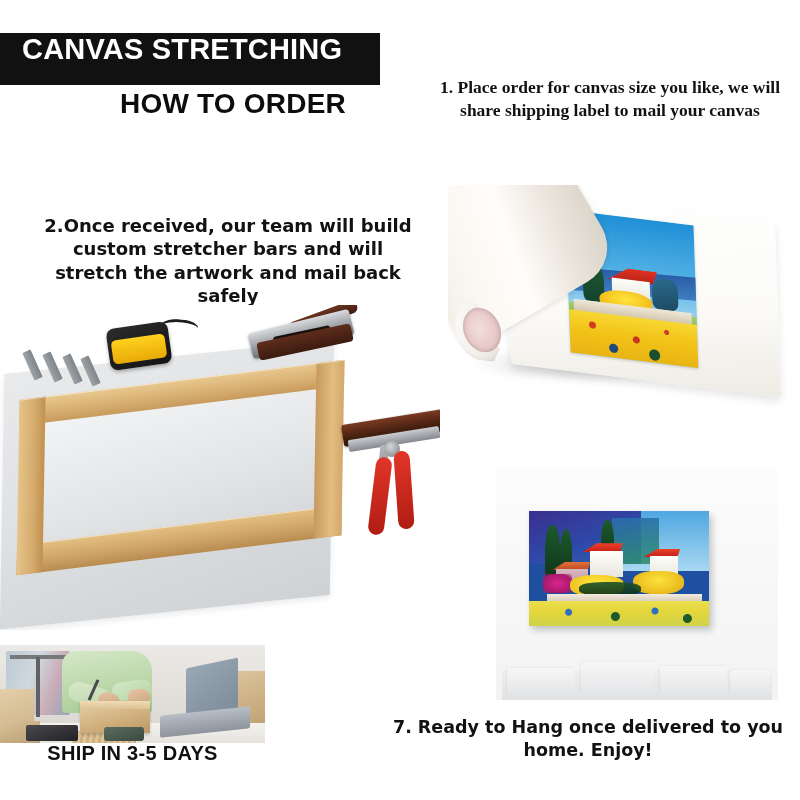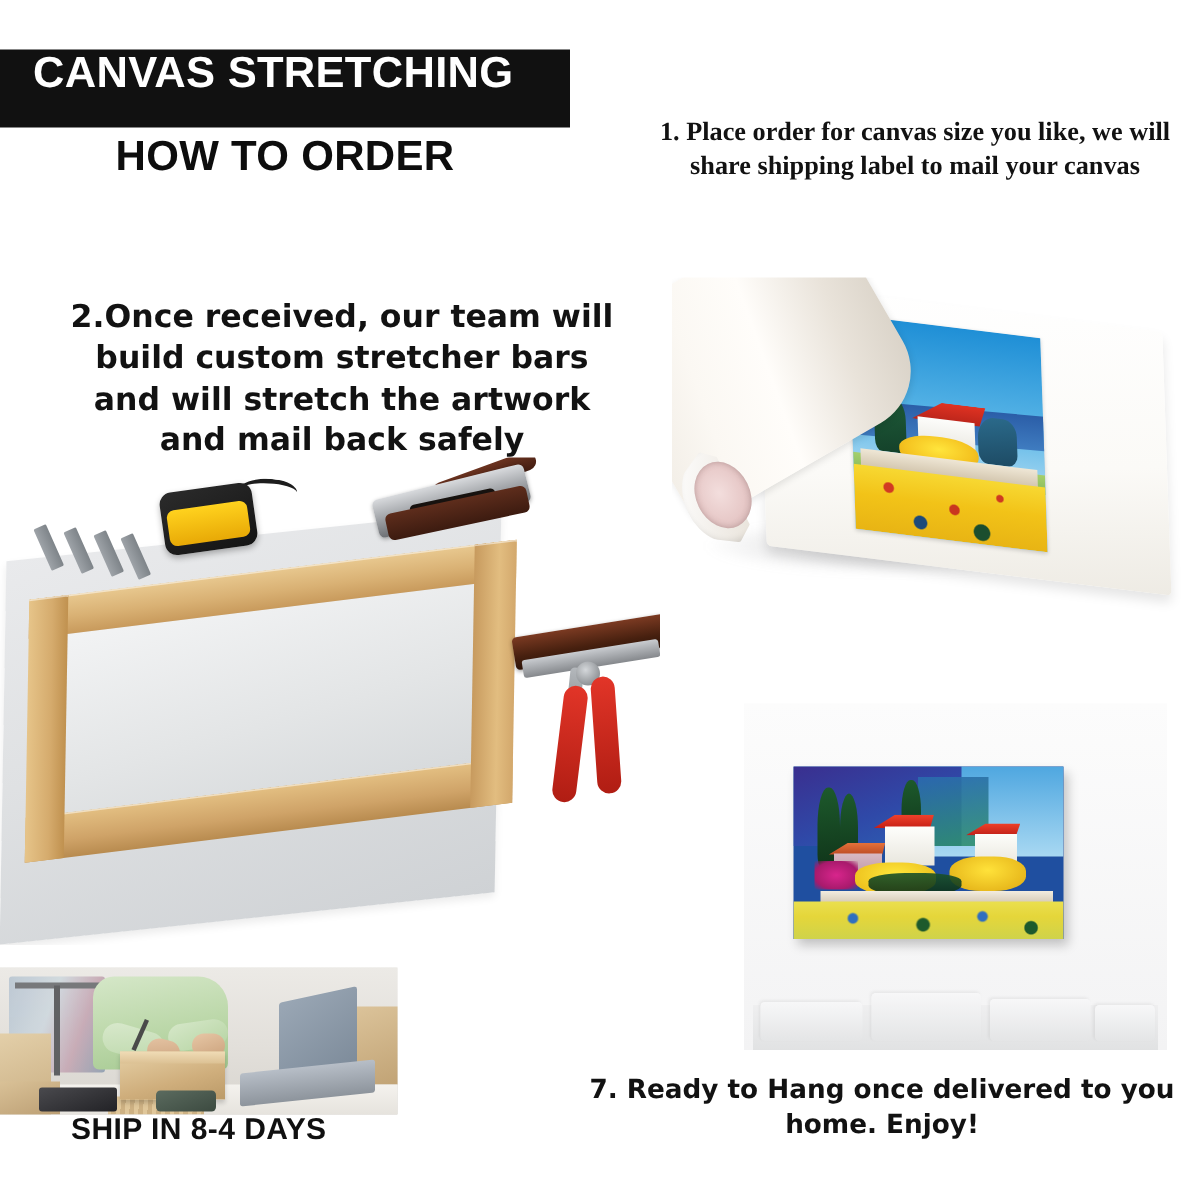--- a/index.html
+++ b/index.html
@@ -19,31 +19,31 @@
     background:#111111;display:flex;
   }
   .title-bar-text{
     color:#ffffff;font-size:29px;font-weight:bold;letter-spacing:.2px;
     margin-left:22px;font-family:"Liberation Sans",sans-serif;
     white-space:nowrap;
   }
   .subtitle{
     position:absolute;left:0;top:88px;width:380px;
     text-align:center;color:#0d0d0d;font-size:28px;font-weight:bold;
-    font-family:"Liberation Sans",sans-serif;letter-spacing:.2px;
+    font-family:"Liberation Sans",sans-serif;letter-spacing:.2px;padding-left:43px;
   }
 
   
   .step-text{
     position:absolute;text-align:center;color:#121212;
     font-weight:bold;font-family:"DejaVu Sans",sans-serif;
     line-height:1.30;
   }
   #step1-text{left:432px;top:76px;width:356px;font-size:17.5px;font-family:Liberation Serif, serif;}
-  #step2-text{left:38px;top:198px;width:380px;font-size:21px;}
+  #step2-text{left:38px;top:214px;width:380px;font-size:18px;}
   #step3-text{left:386px;top:716px;width:404px;font-size:17.5px;}
 
   .ship-caption{
     position:absolute;left:0px;top:742px;width:265px;text-align:center;
     color:#101010;font-size:20px;font-weight:bold;
     font-family:"Liberation Sans",sans-serif;letter-spacing:.3px;
   }
 
   
   .photo{position:absolute;overflow:hidden;}
@@ -425,15 +425,15 @@
     <div class="pk-box-flap"></div>
     <div class="pk-laptop-base"></div>
     <div class="pk-boxleft"></div>
     <div class="pk-boxleft2"></div>
     <div class="pk-calc">
       
     </div>
     <div class="pk-phone"></div>
   </div>
 
-  <div class="ship-caption">SHIP IN 8-4 DAYS</div>
+  <div class="ship-caption">SHIP IN 3-5 DAYS</div>
 
 </div>
 
 </body></html>

